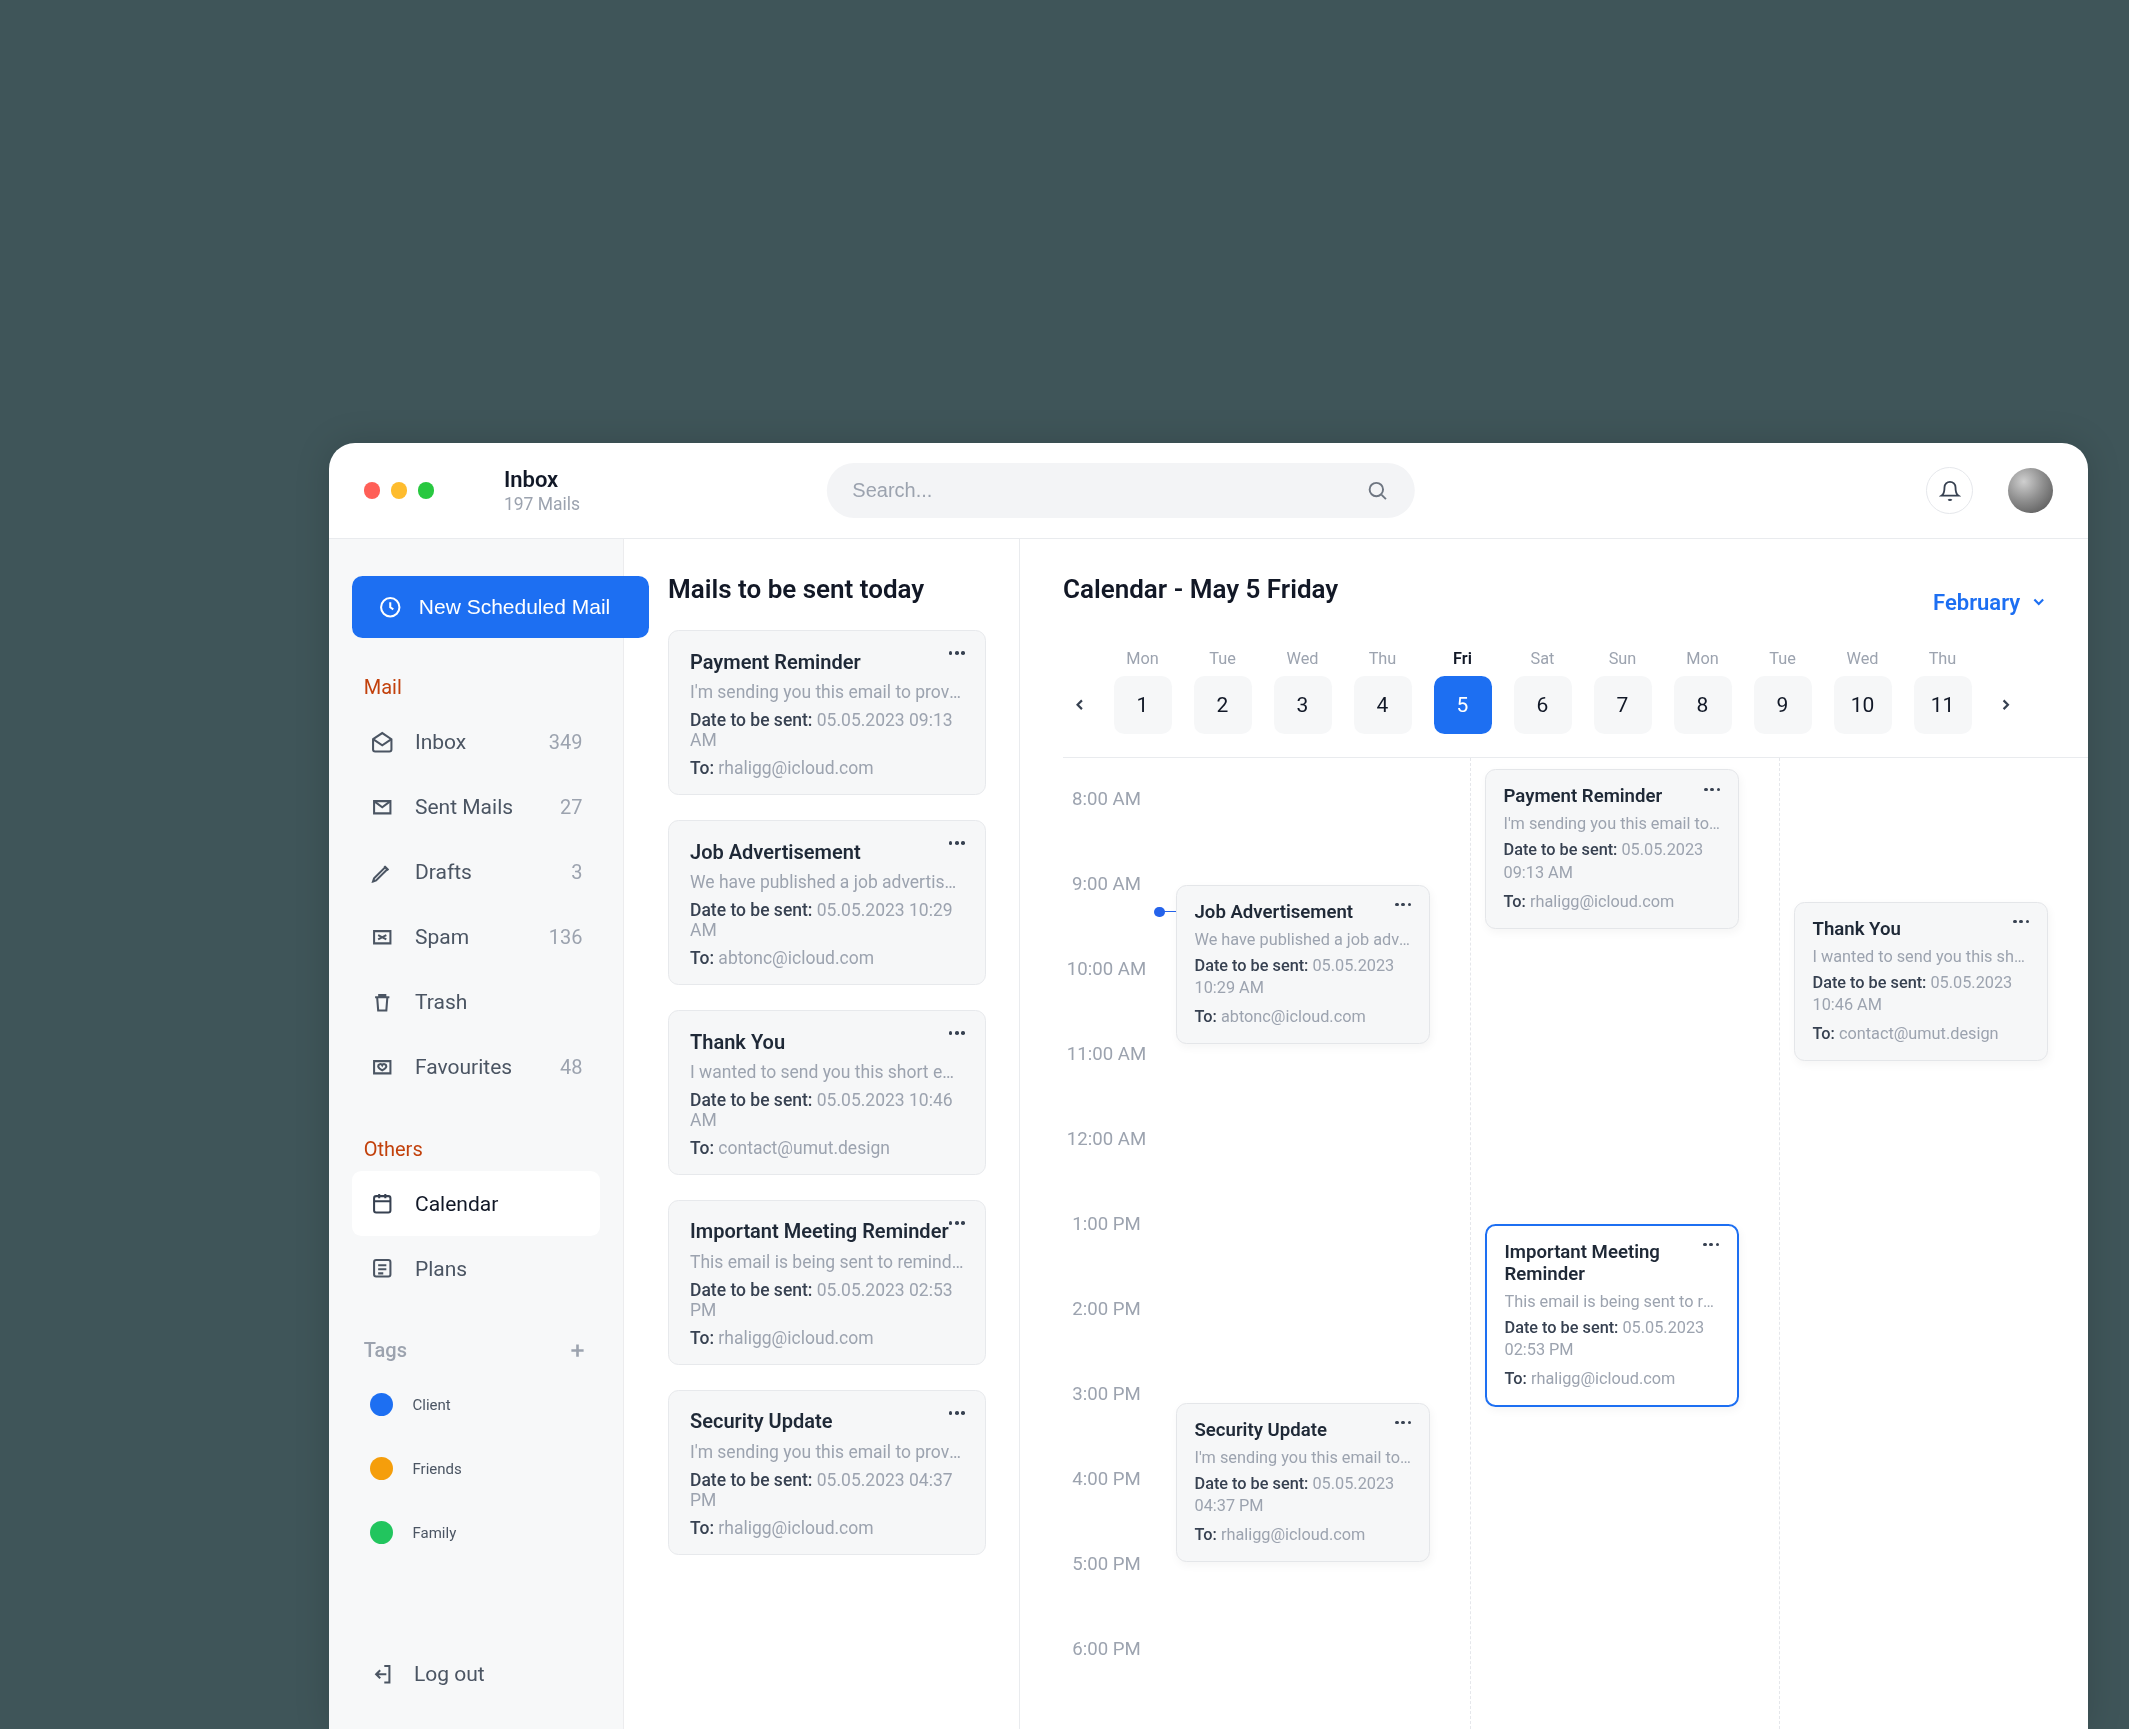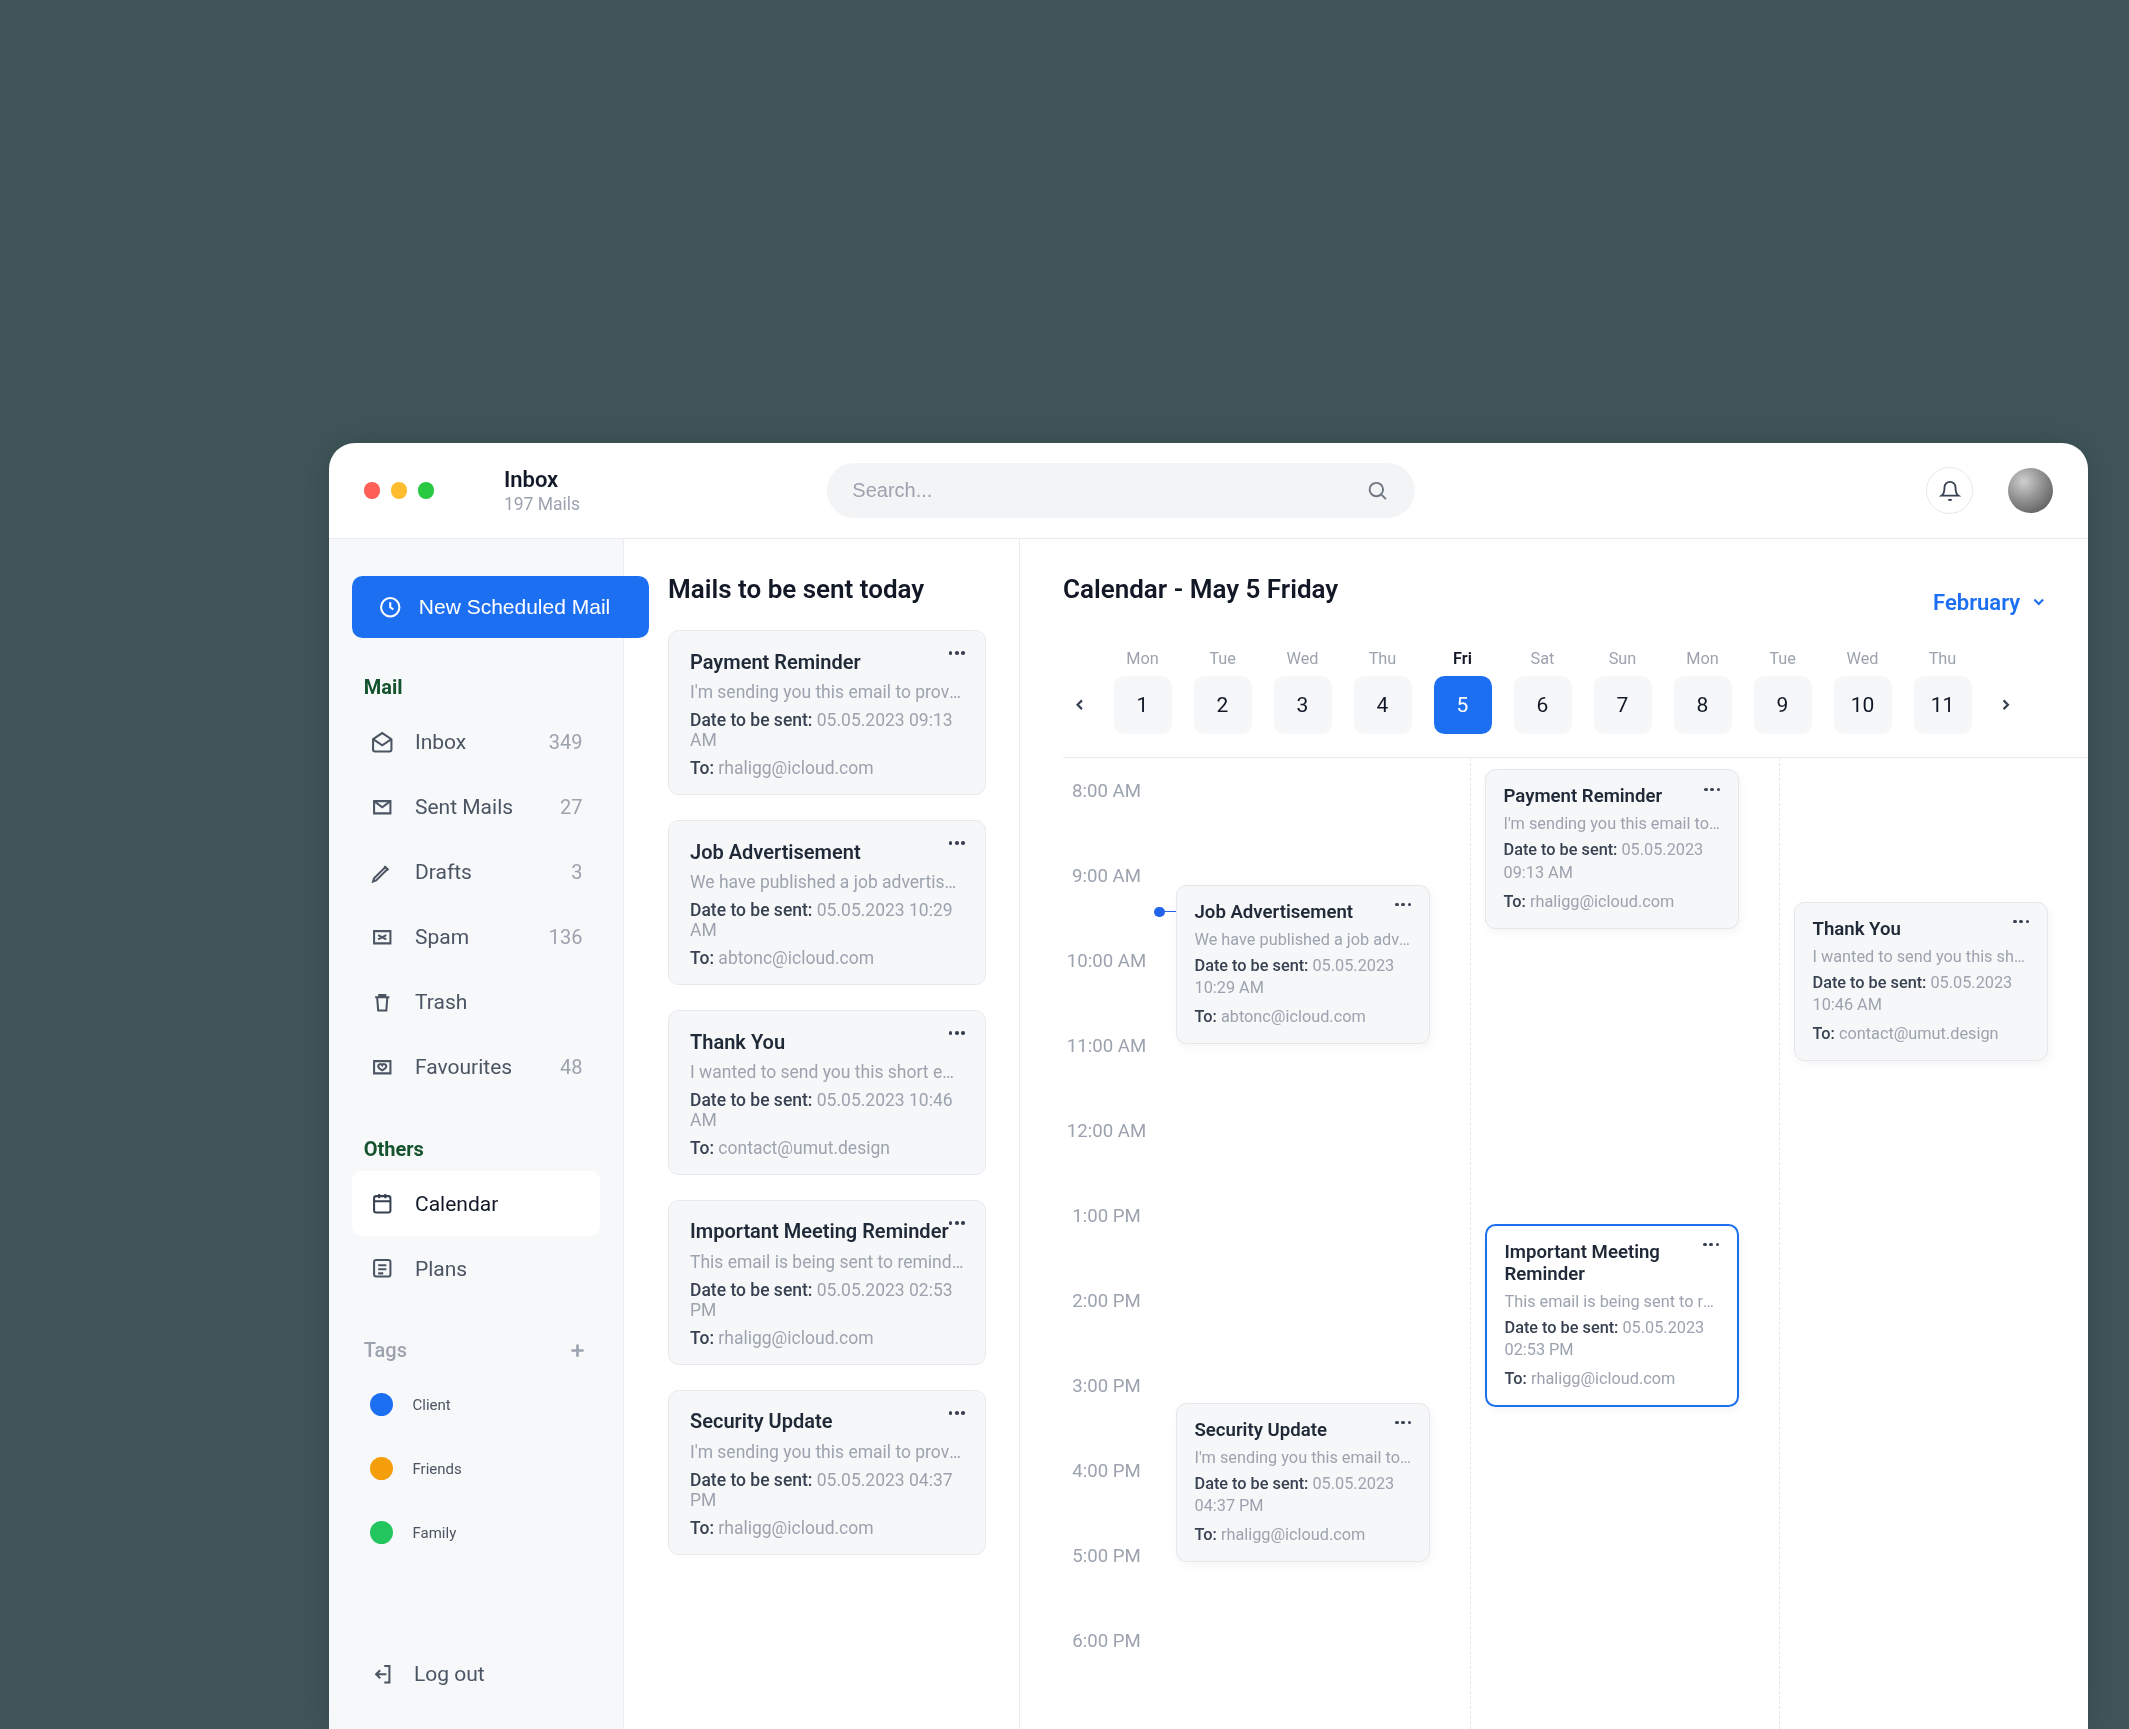--- a/index.html
+++ b/index.html
@@ -82,21 +82,21 @@
     display: flex; flex-direction: column;
   }
   .new-mail-btn {
     width: 297px; height: 62px;
     background: #1d6ff2;
     border: none; border-radius: 10.5px;
     color: #fff; font-size: 21px; font-weight: 500;
     display: flex; align-items: center; gap: 16.3px;
     padding: 0 26px; cursor: pointer;
   }
-  .section-title { font-size: 20px; color: #14532d; margin: 37px 0 10.5px 11.7px; font-weight: 700; }
+  .section-title { font-size: 20px; color: #c2410c; margin: 37px 0 10.5px 11.7px; font-weight: 400; }
   .nav-item {
     height: 65px; border-radius: 9.3px;
     display: flex; align-items: center; gap: 21px;
     padding: 0 17.5px; cursor: pointer;
     font-size: 21px; color: #4b5563;
   }
   .nav-item.active { background: #ffffff; color: #111827; }
   .nav-item .count { margin-left: auto; color: #9ca3af; font-size: 20px; }
   .nav-icon { width: 24.5px; height: 24.5px; flex-shrink: 0; }
   .tags-header { display: flex; align-items: center; justify-content: space-between; margin: 37px 11.7px 10.5px 11.7px; }
@@ -167,21 +167,21 @@
   }
   .day-box.sel { background: #1d6ff2; color: #fff; }
 
   
   .timeline {
     flex: 1; position: relative; margin-top: 23px;
     border-top: 1.2px solid #e9ebee;
     overflow: hidden;
   }
   .time-labels {
-    position: absolute; left: 0; top: 22px; width: 87px;
+    position: absolute; left: 0; top: 30px; width: 87px;
   }
   .time-labels div {
     height: 85px; font-size: 18.6px; color: #9ca3af; text-align: center;
   }
   .lanes {
     position: absolute; left: 99px; top: 0; right: 0; height: 100%;
     display: flex;
   }
   .lane {
     flex: 1; border-left: 1.7px dashed #e5e7eb; position: relative; min-width: 0;

